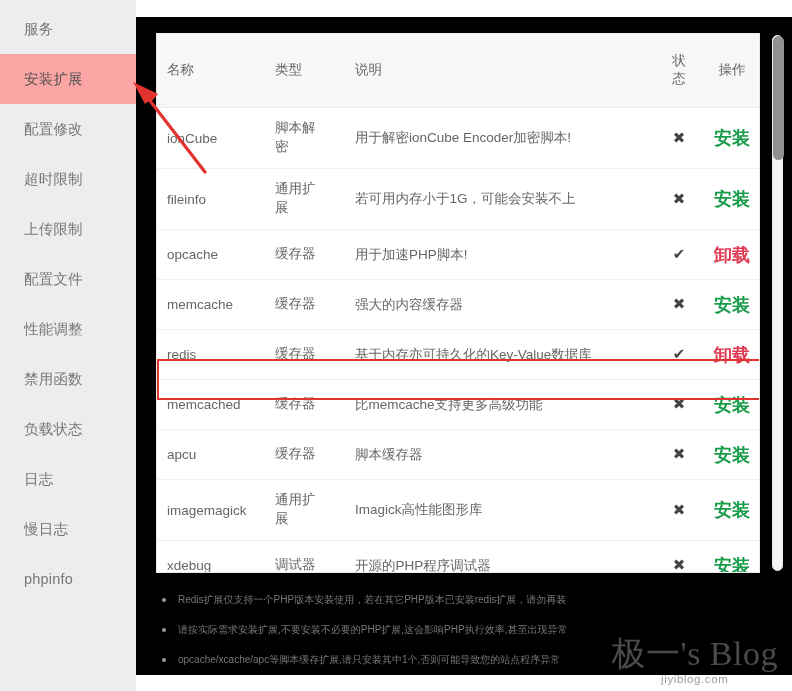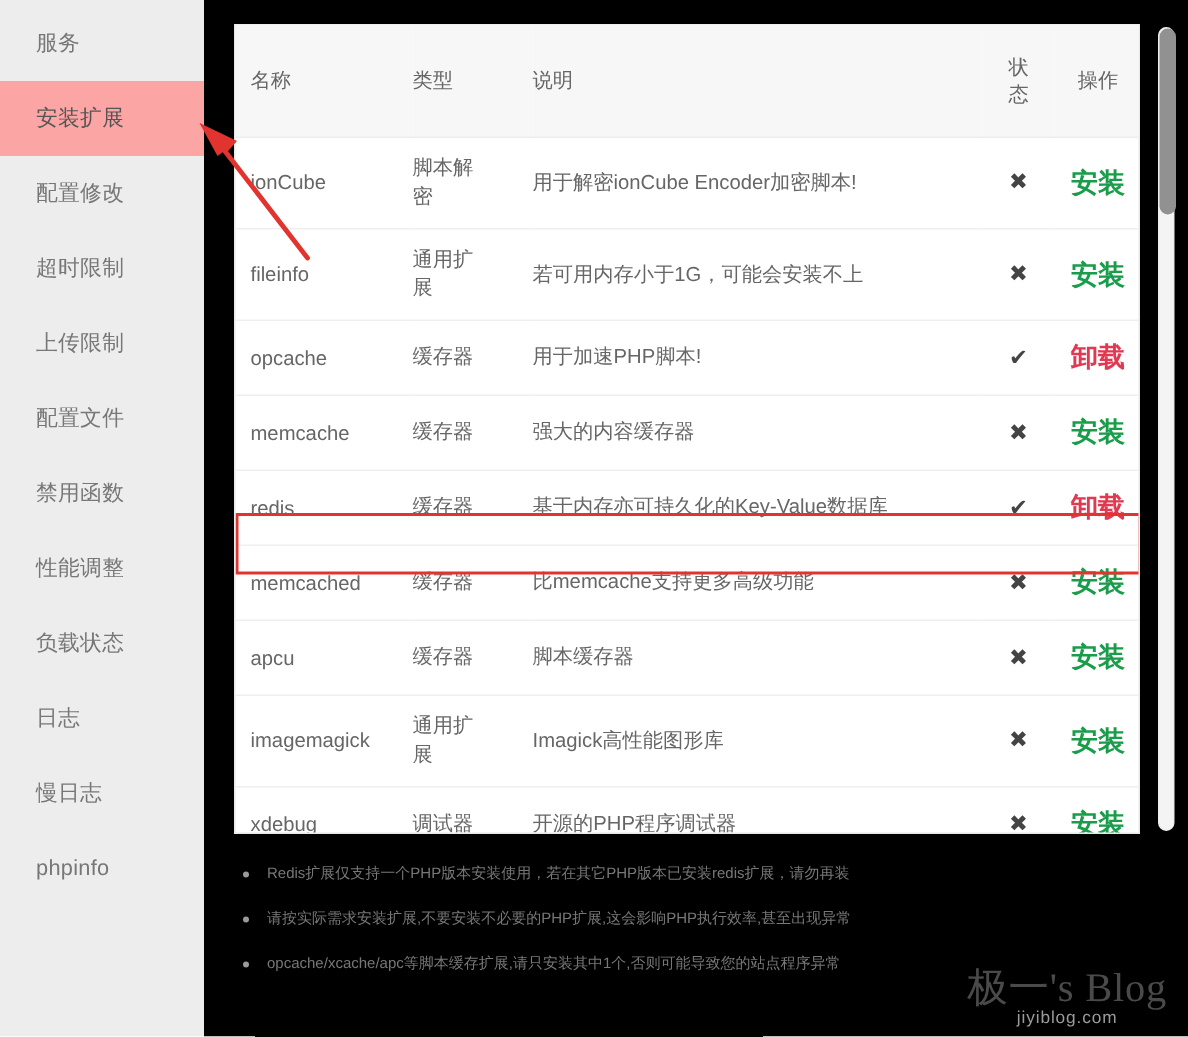--- a/index.html
+++ b/index.html
@@ -11,20 +11,21 @@
     background: #ffffff;
     font-family: "Liberation Sans", "DejaVu Sans", sans-serif;
   }
 
   #app {
     position: relative;
     width: 792px;
     height: 691px;
     display: flex;
     background: #ffffff;
+    align-items: center;
   }
 
   
   .sidebar {
     width: 136px;
     height: 691px;
     background: #ededed;
     flex: 0 0 136px;
     padding-top: 4px;
     position: relative;
@@ -202,21 +203,21 @@
   .watermark {
     position: absolute;
     right: 14px;
     bottom: 6px;
     text-align: center;
     z-index: 15;
     pointer-events: none;
   }
   .wm-main {
     font-family: "Liberation Serif", "DejaVu Serif", serif;
-    font-size: 27px;
+    font-size: 34px;
     color: #4a4a4a;
     line-height: 1.05;
     letter-spacing: 0.5px;
   }
   .wm-sub {
     font-size: 11.5px;
     color: #9b9b9b;
     letter-spacing: 0.6px;
     margin-top: 1px;
   }
@@ -226,22 +227,22 @@
 
 <div id="app">
 
   <nav class="sidebar">
     <div class="sb-item">服务</div>
     <div class="sb-item active">安装扩展</div>
     <div class="sb-item">配置修改</div>
     <div class="sb-item">超时限制</div>
     <div class="sb-item">上传限制</div>
     <div class="sb-item">配置文件</div>
+    <div class="sb-item">性能调整</div>
     <div class="sb-item">禁用函数</div>
-    <div class="sb-item">性能调整</div>
     <div class="sb-item">负载状态</div>
     <div class="sb-item">日志</div>
     <div class="sb-item">慢日志</div>
     <div class="sb-item">phpinfo</div>
   </nav>
 
   <section class="main">
 
     <div class="table-wrap">
 

